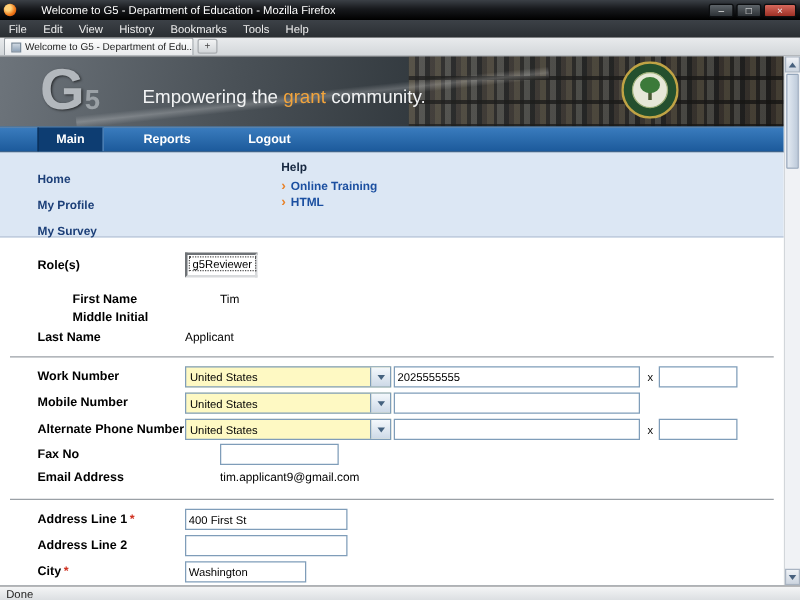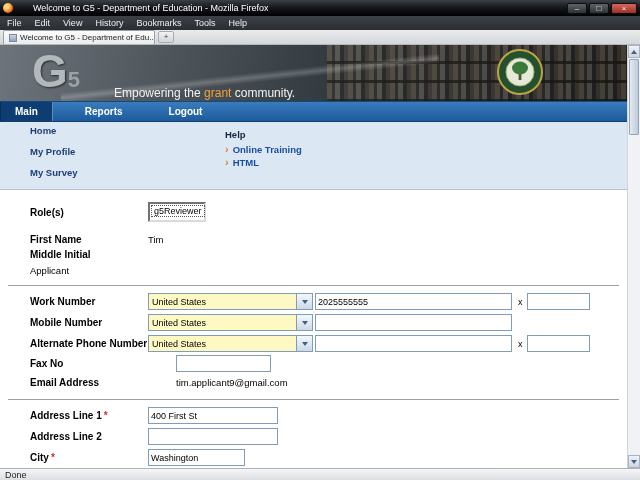--- a/index.html
+++ b/index.html
@@ -88,54 +88,54 @@
         rgba(120,90,60,.5) 17px 21px);
   }
   .streak {
     position:absolute; left:60px; top:28px; width:380px; height:10px;
     background:linear-gradient(rgba(255,255,255,0),rgba(255,255,255,.22),rgba(255,255,255,0));
     transform:rotate(-6deg);
   }
   .g5logo { position:absolute; left:32px; top:0px; display:flex; align-items:flex-end; }
   .g5-g { font-size:46px; line-height:52px; font-weight:bold; color:#b3b8bd; text-shadow:1px 1px 2px rgba(0,0,0,.6); }
   .g5-5 { font-size:22px; line-height:34px; font-weight:bold; color:#9ba1a6; }
-  .tagline { position:absolute; left:114px; top:41px; font-size:12px; color:#f2f3f4;text-align:right; }
+  .tagline { position:absolute; left:114px; top:24px; font-size:15px; color:#f2f3f4;text-align:right; }
   .tagline .grant { color:#f2a43c; }
   .seal { position:absolute; right:84px; top:4px; }
 
   
   .nav {
-    height:21px; display:flex; align-items:stretch; 
+    height:21px; display:flex; align-items:stretch; padding-left:30px;
     background:linear-gradient(#3a7cbe,#1c5a9b);
     border-top:1px solid #12497f; border-bottom:1px solid #123f6f;
   }
   .nav-tab {
     display:flex; align-items:center; padding:0 14px; margin-right:18px;
     color:#fff; font-weight:bold; font-size:10px;
   }
   .nav-tab.active { background:#0d3d72; border-right:1px solid #5b8fc4; border-left:1px solid #0a2e57; }
 
   
   .quicklinks {
     height:68px; background:#dce7f4; border-bottom:1px solid #b8c5d8; position:relative;
     font-size:9.5px;
   }
-  .ql-left { position:absolute; left:30px; top:3px; display:flex; flex-direction:column; gap:10px; }
+  .ql-left { position:absolute; left:30px; top:16px; display:flex; flex-direction:column; gap:10px; }
   .ql-left .ql-item { color:#1c3f78; font-weight:bold; }
   .ql-right { position:absolute; left:225px; top:7px; }
   .ql-help-title { font-weight:bold; color:#16273f; margin-bottom:4px; }
   .ql-link-row { display:flex; align-items:center; gap:4px; margin-bottom:2px; }
   .ql-arrow { color:#e8832a; font-weight:bold; font-size:11px; line-height:9px; }
   .ql-link { color:#1b4fa0; font-weight:bold; }
 
   
   .form { background:#fff; padding-top:10px; font-size:10px; color:#000; }
   .frow { display:flex; align-items:center; padding-left:30px; height:16px; }
   .frow.roles { height:24px; margin-bottom:8px; }
-  .frow.h15 { height:15px; }
+  .frow.h15 { height:15px;margin-left:28px; }
   .frow.tall { height:21px; }
   .frow.h19 { height:19px;gap:28px; }
   .flabel { width:118px; font-weight:bold; font-size:10px; flex:0 0 auto; }
   .req { color:#d03020; font-weight:bold; margin-left:2px; }
   .fvalue { font-size:9.5px; }
   .fhr { border:none; border-top:1px solid #9aa0a6; margin:7px 8px 5px 8px; }
 
   .listbox {
     width:58px; height:20px; background:#fff;
     border:2px solid; border-color:#6e7276 #d8dadc #d8dadc #6e7276;
@@ -263,20 +263,21 @@
           <span class="flabel">First Name</span>
           <span class="fvalue">Tim</span>
         </div>
 
         <div class="frow h15">
           <span class="flabel">Middle Initial</span>
           <span class="fvalue"></span>
         </div>
 
         <div class="frow">
+          <span class="flabel">Last Name</span>
           <span class="fvalue">Applicant</span>
         </div>
 
         <hr class="fhr">
 
         <div class="frow tall">
           <span class="flabel">Work Number</span>
           <div class="wselect">
             <span class="txt">United States</span>
             <span class="arrow"></span>

